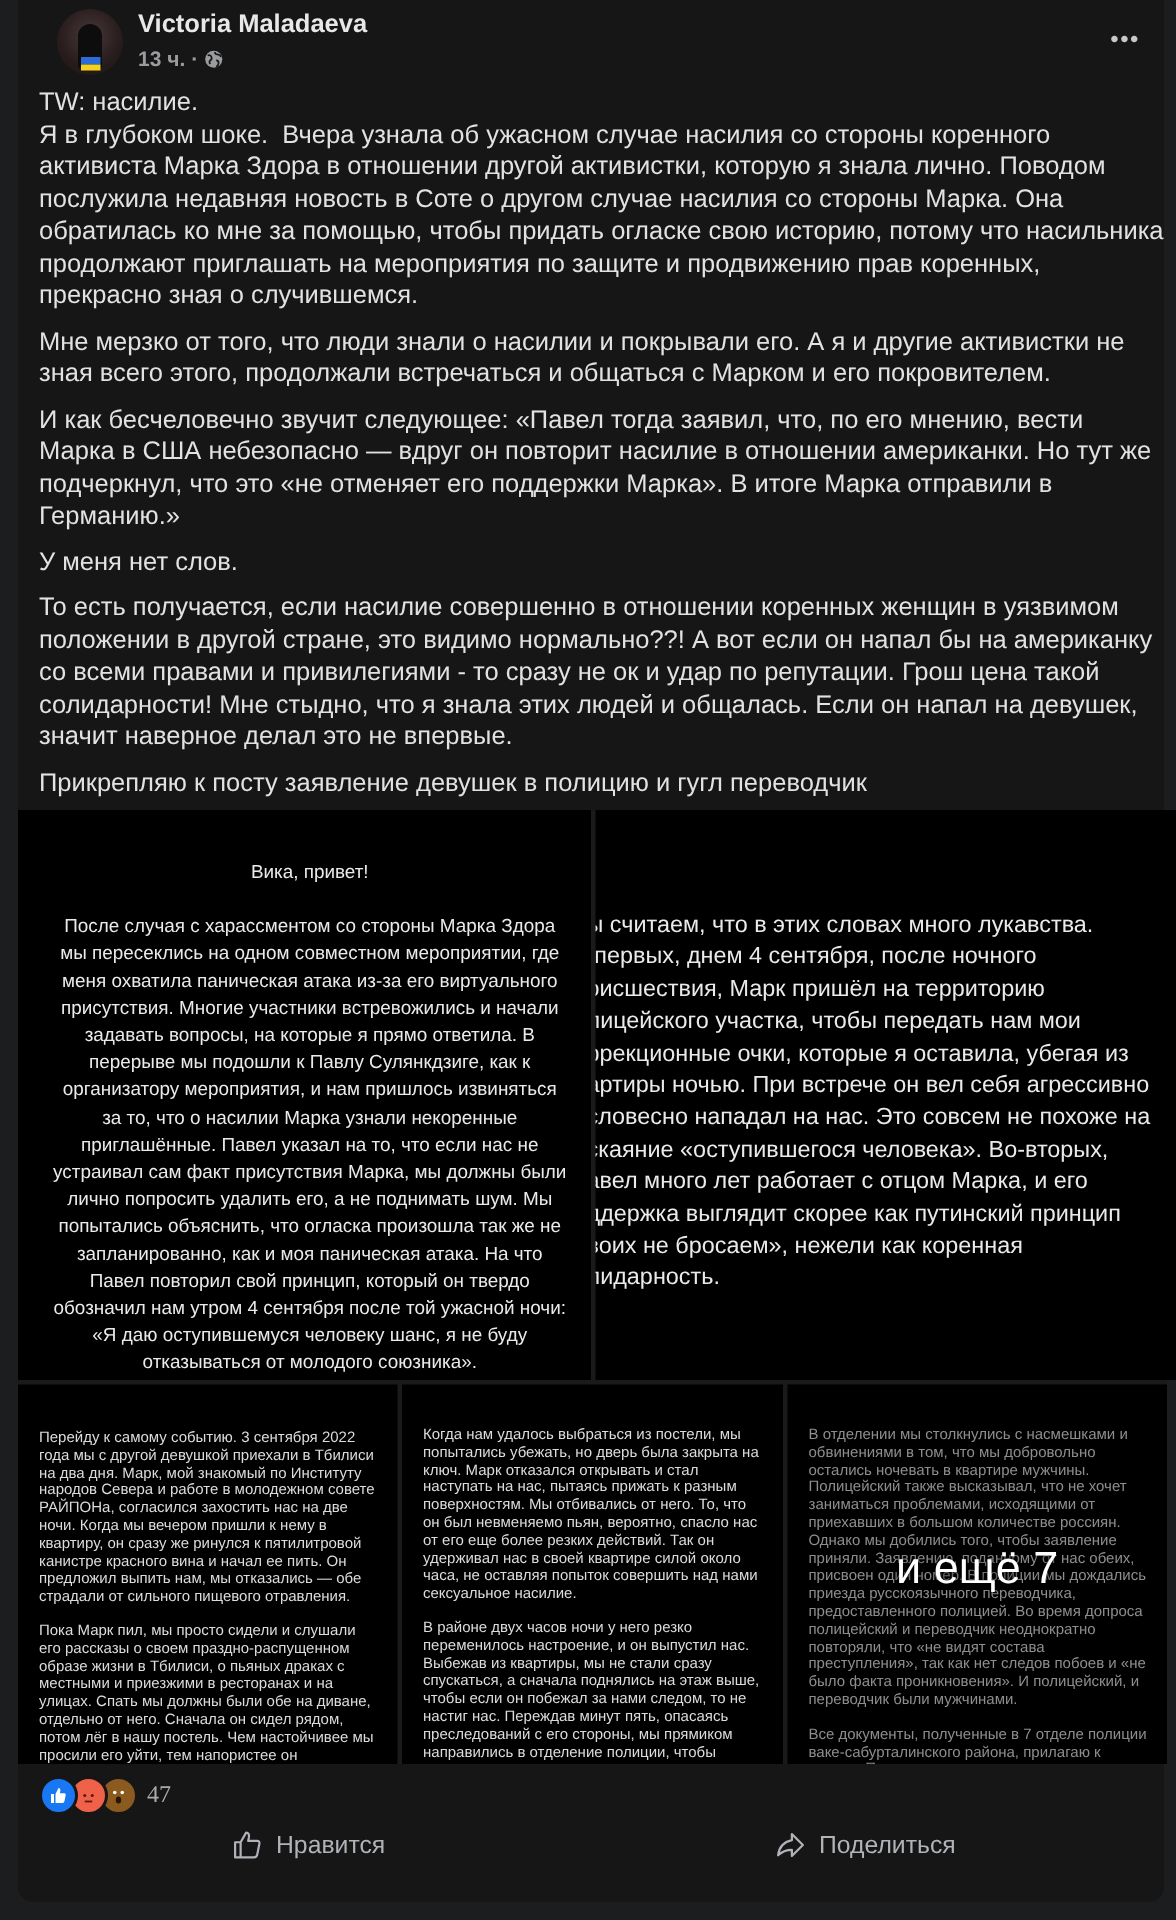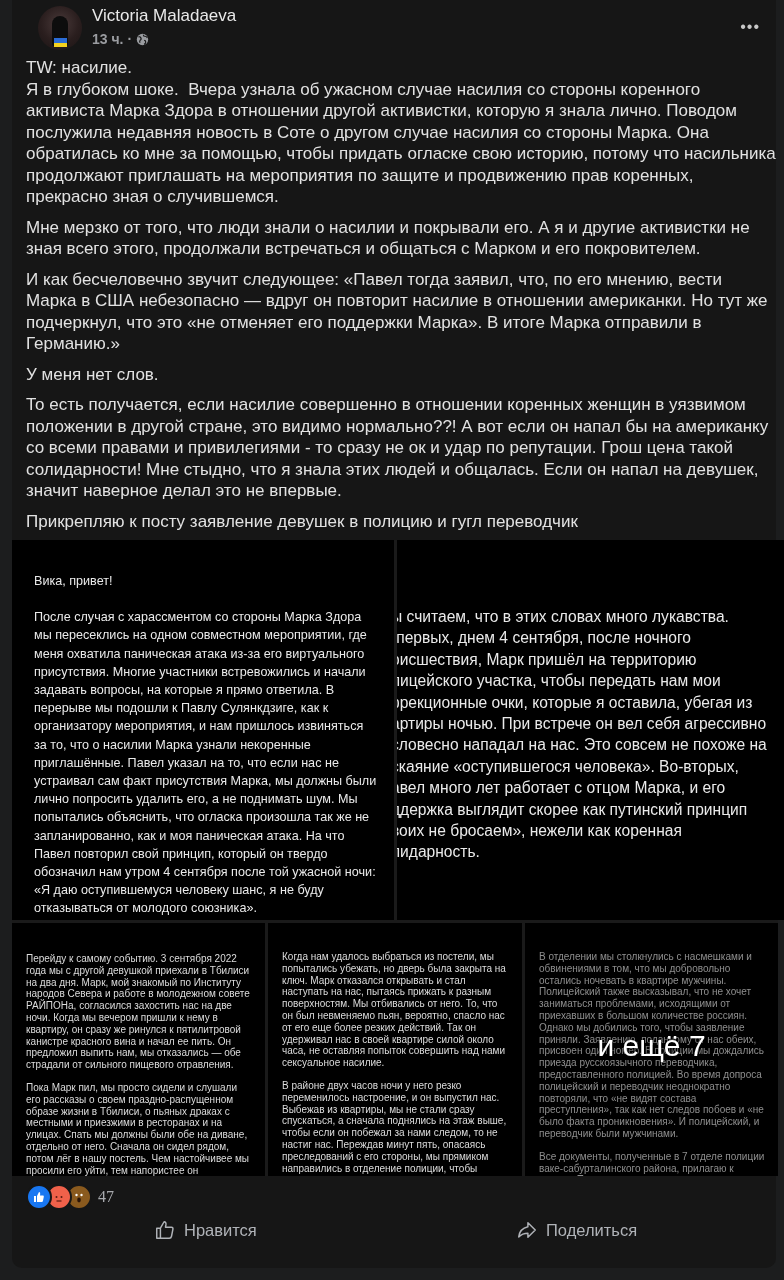--- a/index.html
+++ b/index.html
@@ -16,37 +16,37 @@
   .header { position:absolute; left:14px; top:4px; height:48px; width:740px; }
   .avatar {
     position:absolute; left:12px; top:2px; width:44px; height:44px; border-radius:50%;
     background:radial-gradient(circle at 50% 40%, #4a3a3a 0%, #2a1e1e 55%, #1a1414 100%);
     overflow:hidden;
   }
   .avatar .person { position:absolute; left:14px; top:10px; width:16px; height:30px; background:#0d0d0d; border-radius:8px 8px 2px 2px; }
   .avatar .flag { position:absolute; left:16px; top:32px; width:13px; height:9px; }
   .avatar .flag .b { height:50%; background:#2b6cd6; }
   .avatar .flag .y { height:50%; background:#f5d21f; }
-  .name { position:absolute; left:66px; top:2px; font-size:17px; font-weight:normal; color:#e8e8e8; }
+  .name { position:absolute; left:66px; top:2px; font-size:17px; font-weight:bold; color:#e8e8e8; }
   .meta { position:absolute; left:66px; top:27px; font-size:14px; color:#9a9ca0; display:flex; align-items:center; gap:4px;font-weight:bold; }
   .globe { width:13px; height:13px; }
   .more { position:absolute; right:6px; top:14px; font-size:16px; color:#c8c8c8; letter-spacing:1px; cursor:pointer; }
 
   .text { position:absolute; left:14px; top:57px; width:750px; font-size:17px; line-height:21.5px; color:#e2e2e2; }
   .text p { margin:0 0 9px 0; white-space:pre-wrap; }
 
   .grid { position:absolute; left:12px; top:540px; width:766px; height:636px; background:#1a1a1a; }
   .tile { position:absolute; background:#000; overflow:hidden; color:#eaeaea; }
   .t1 { left:0; top:0; width:382px; height:380px; }
   .t2 { left:385px; top:0; width:381px; height:380px;padding-left:39px; }
   .t3 { left:0; top:383px; width:253px; height:253px; }
   .t4 { left:256px; top:383px; width:254px; height:253px; }
   .t5 { left:513px; top:383px; width:253px; height:253px; }
   .t1 .inner { position:absolute; left:22px; top:32px; width:345px; font-size:12.6px; line-height:18.2px; }
-  .t1 .inner p { margin:0 0 18px 0; }
+  .t1 .inner p { margin:0 0 18px 0;text-align:center; }
   .t2 .inner { position:absolute; left:-6px; top:66px; width:400px; font-size:15.6px; line-height:21.4px; white-space:nowrap; }
   .t2 .inner div { margin:0; }
   .small { position:absolute; left:14px; top:30px; width:228px; font-size:10px; line-height:11.8px; color:#dcdcdc; }
   .small p { margin:0 0 11px 0; }
   .t4 .small { top:28px; }
   .t5 .small { top:28px; color:#bdbdbd; }
   .more-overlay { position:absolute; left:0; top:0; width:100%; height:100%; background:rgba(0,0,0,0.25); display:flex; align-items:center; justify-content:center; font-size:30px; color:#fff; font-weight:normal; cursor:pointer; }
   .more-overlay span { margin-top:-8px; text-shadow:0 0 4px #000; }
 
   .stats { position:absolute; left:14px; top:1180px; width:740px; height:30px; }

